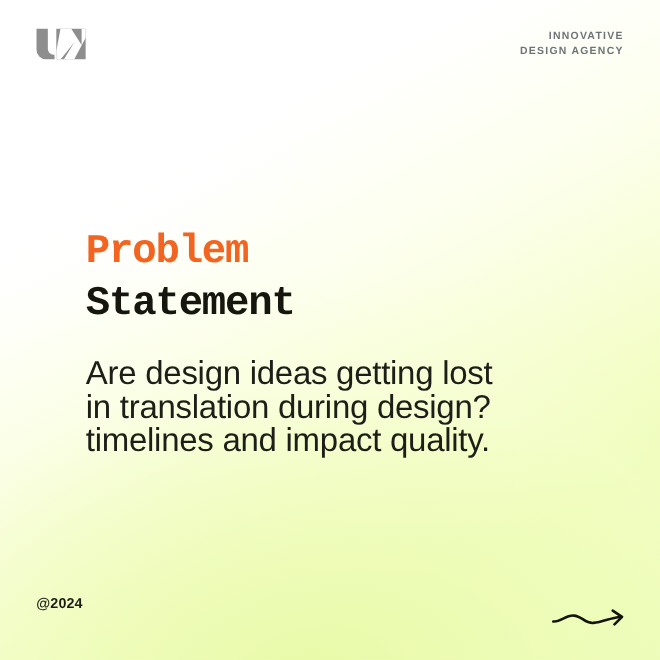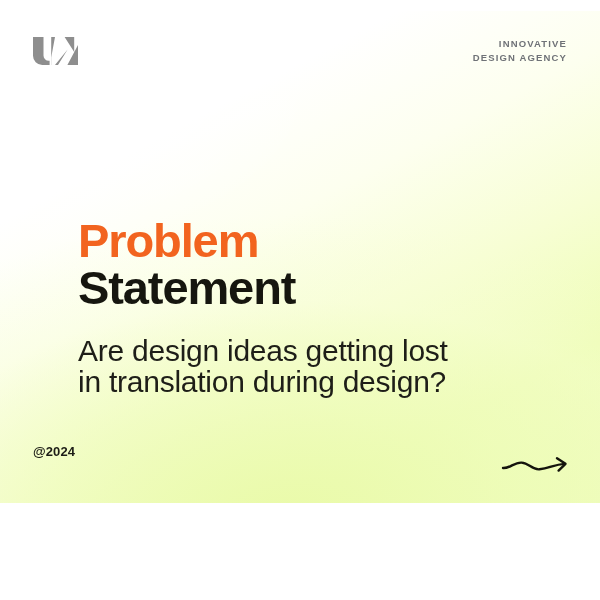--- a/index.html
+++ b/index.html
@@ -11,25 +11,24 @@
     width: 600px;
     height: 600px;
     overflow: hidden;
     font-family: "Liberation Sans", sans-serif;
     background: #ffffff;
   }
 
   #slide {
     position: relative;
     width: 600px;
-    height: 492px;
+    height: 600px;
     box-sizing: border-box;
     overflow: hidden;
     background-color: #ffffff;
-    margin-top: 11px;
   }
 
   
   #slide .bg-layer-a {
     position: absolute;
     inset: 0;
     background: linear-gradient(152deg,
         #ffffff 0%,
         #ffffff 26%,
         #fdffef 44%,
@@ -80,25 +79,26 @@
     color: #6f7277;
     white-space: nowrap;
   }
   .tagline div { display: block; }
 
   
   .headline {
     position: absolute;
     left: 78px;
     top: 206px;
-    font-size: 47px;
+    font-size: 37px;
     font-weight: 700;
     letter-spacing: -1.1px;
     line-height: 47px;
     margin: 0;
+    font-family: Liberation Mono, monospace;
   }
   .headline .line-1 {
     display: block;
     color: #f2641f;
   }
   .headline .line-2 {
     display: block;
     color: #16160f;
   }
 
@@ -161,20 +161,21 @@
     </div>
 
     <h1 class="headline">
       <span class="line-1">Problem</span>
       <span class="line-2">Statement</span>
     </h1>
 
     <div class="body-copy">
       <span>Are design ideas getting lost</span>
       <span>in translation during design?</span>
+      <span>timelines and impact quality.</span>
     </div>
 
     <div class="copyright">@2024</div>
 
     <div class="next-arrow">
       <svg viewBox="0 0 72 28" width="72" height="28" aria-hidden="true">
         <path d="M3 17.0 C10 17.6 14 11.2 21.5 11.6 C29.5 12.0 31.5 19.0 39.5 18.3 C49 17.5 54 13.6 64.5 12.9" fill="none" stroke="#14140d" stroke-width="2.4" stroke-linecap="round"></path>
         <path d="M57.0 7.2 L65.5 12.8 L58.6 19.6" fill="none" stroke="#14140d" stroke-width="2.4" stroke-linecap="round" stroke-linejoin="round"></path>
       </svg>
     </div>

